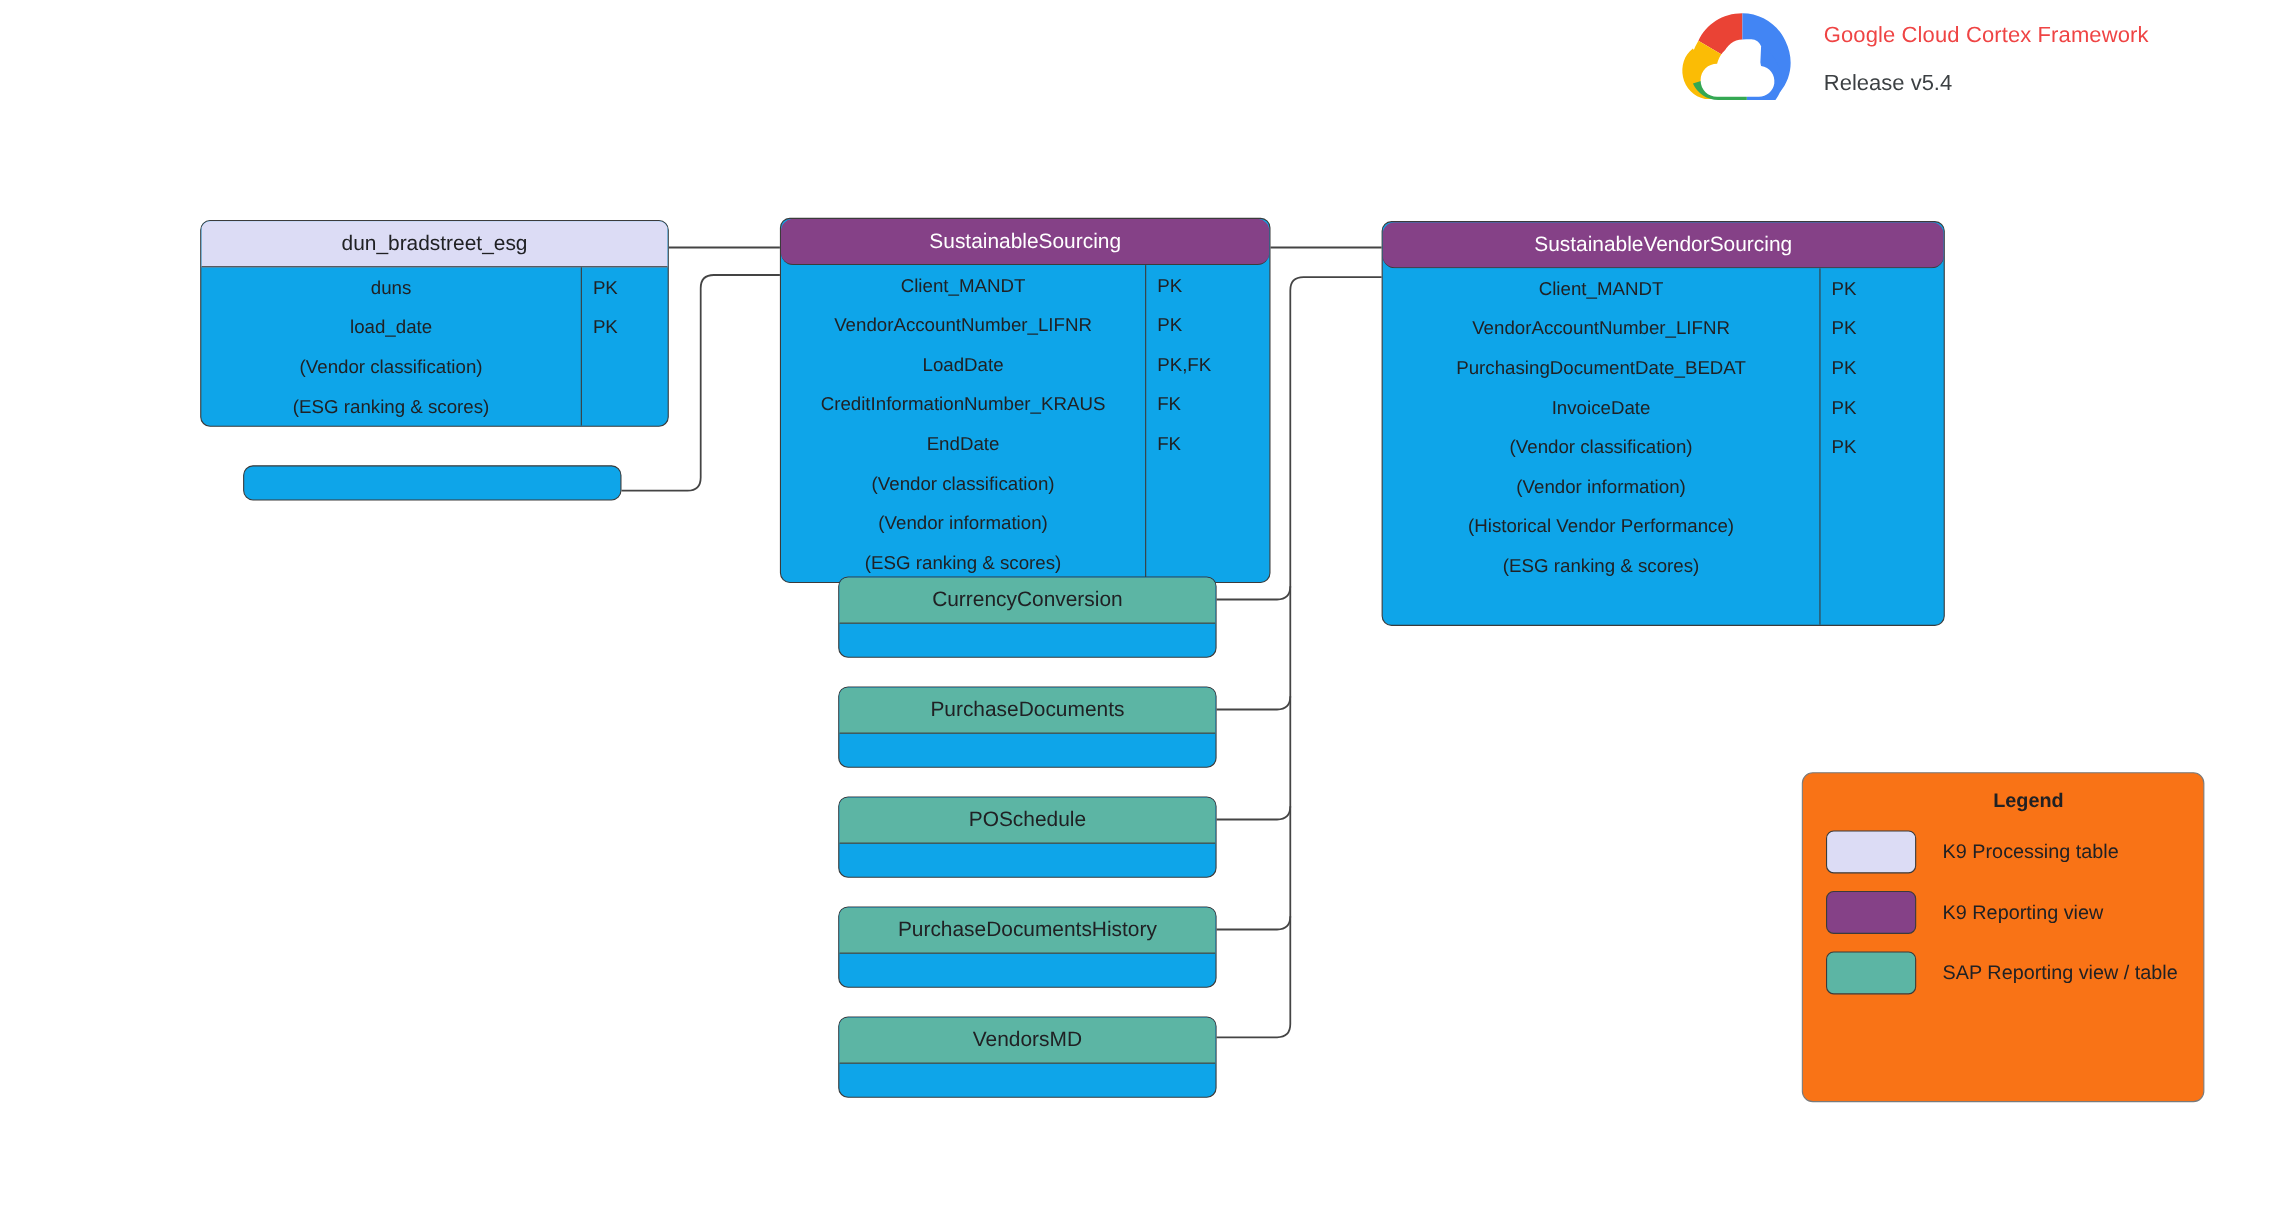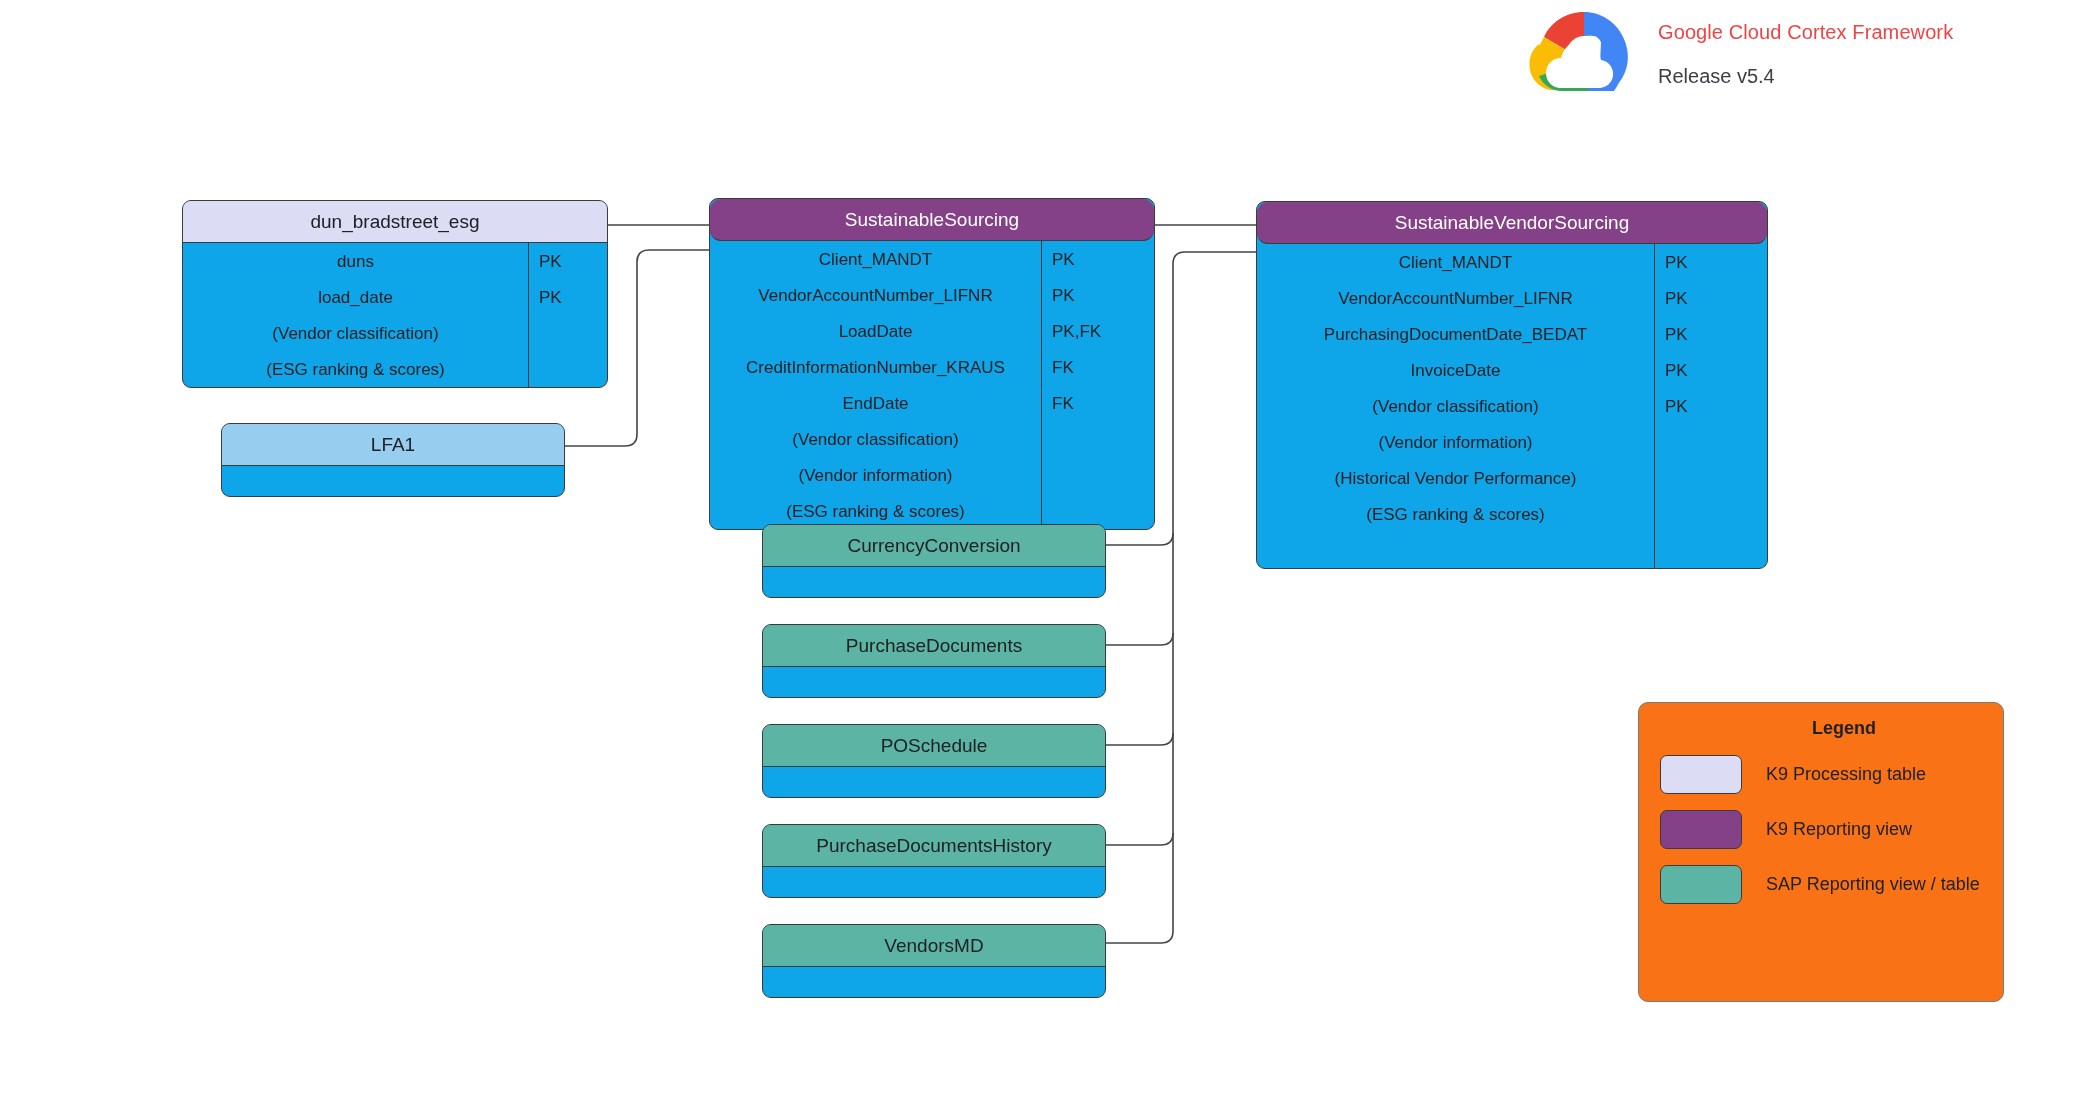--- a/index.html
+++ b/index.html
@@ -265,21 +265,20 @@
           <div class="keycell">PK</div>
           <div class="keycell">PK</div>
           <div class="keycell"></div>
           <div class="keycell"></div>
           <div class="keycell"></div>
           <div class="keycell"></div>
         </div>
       </div>
     </div>
     <div class="entity empty-body" style="left: 221px; top: 423px; width: 344px;">
-      <div class="ent-header hdr-sapcdc">LFA1</div>
       <div class="ent-body">
         <div class="col-fields"></div>
       </div>
     </div>
     <div class="entity empty-body" style="left: 762px; top: 524px; width: 344px;">
       <div class="ent-header hdr-sapview">CurrencyConversion</div>
       <div class="ent-body">
         <div class="col-fields"></div>
       </div>
     </div>

